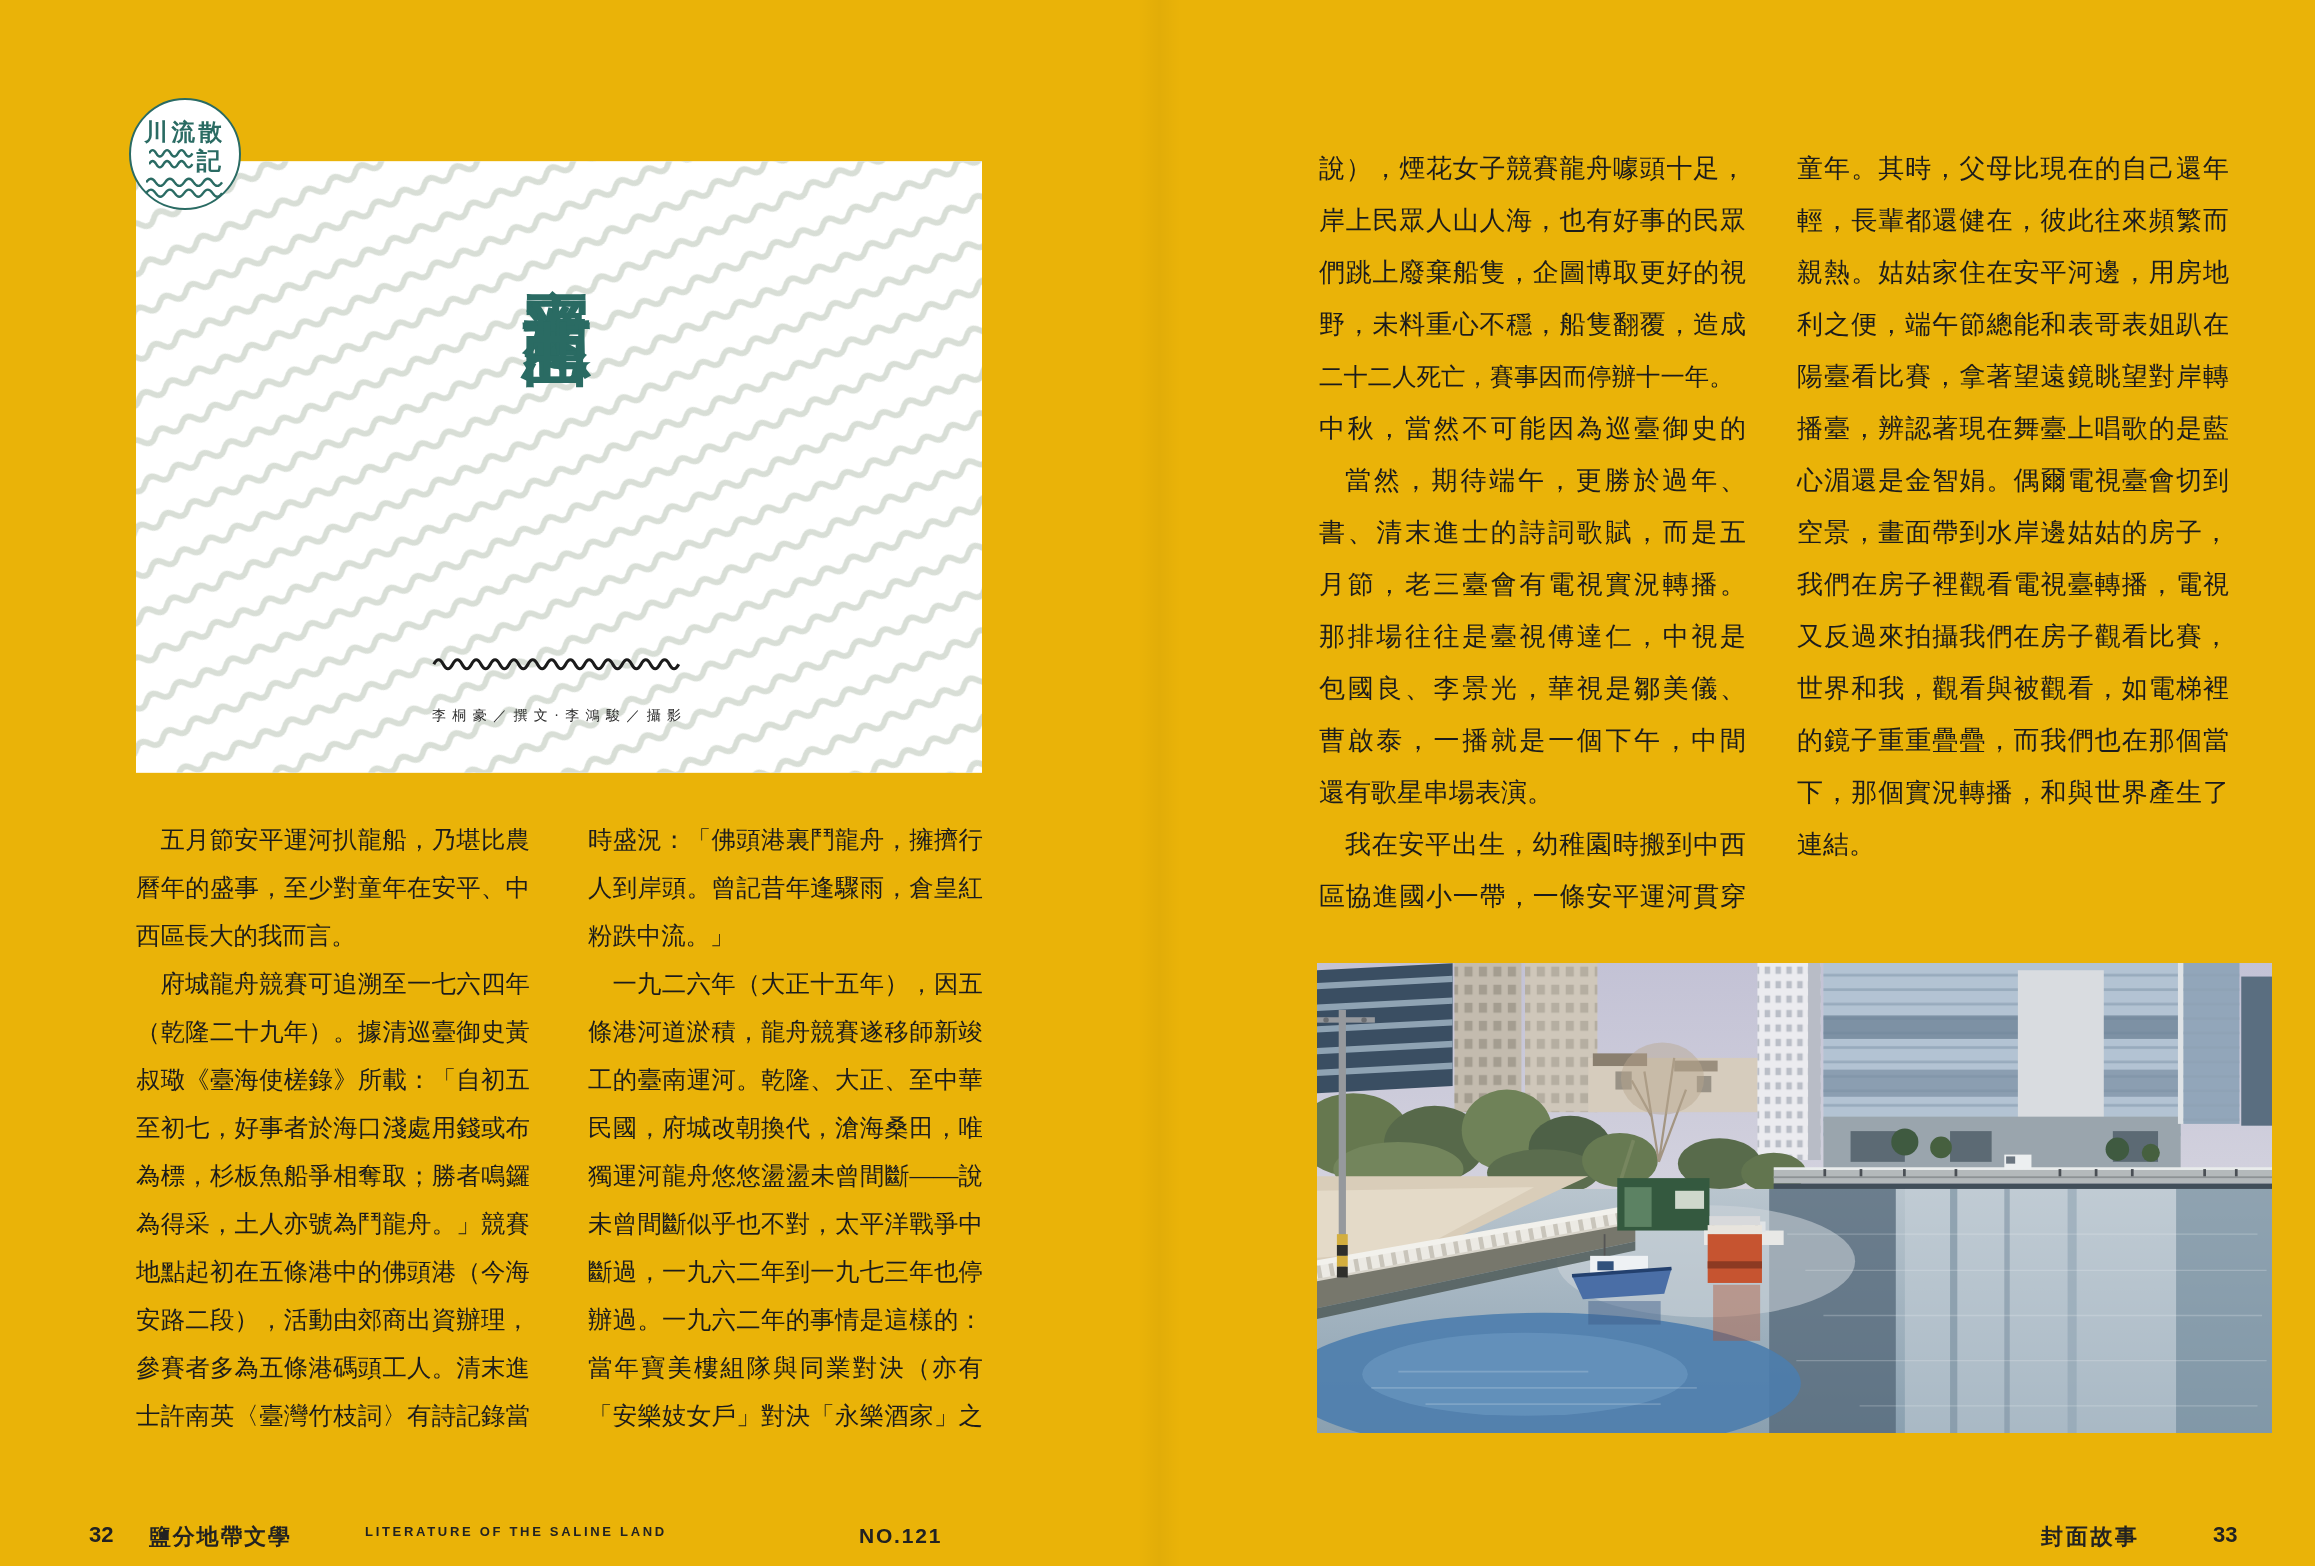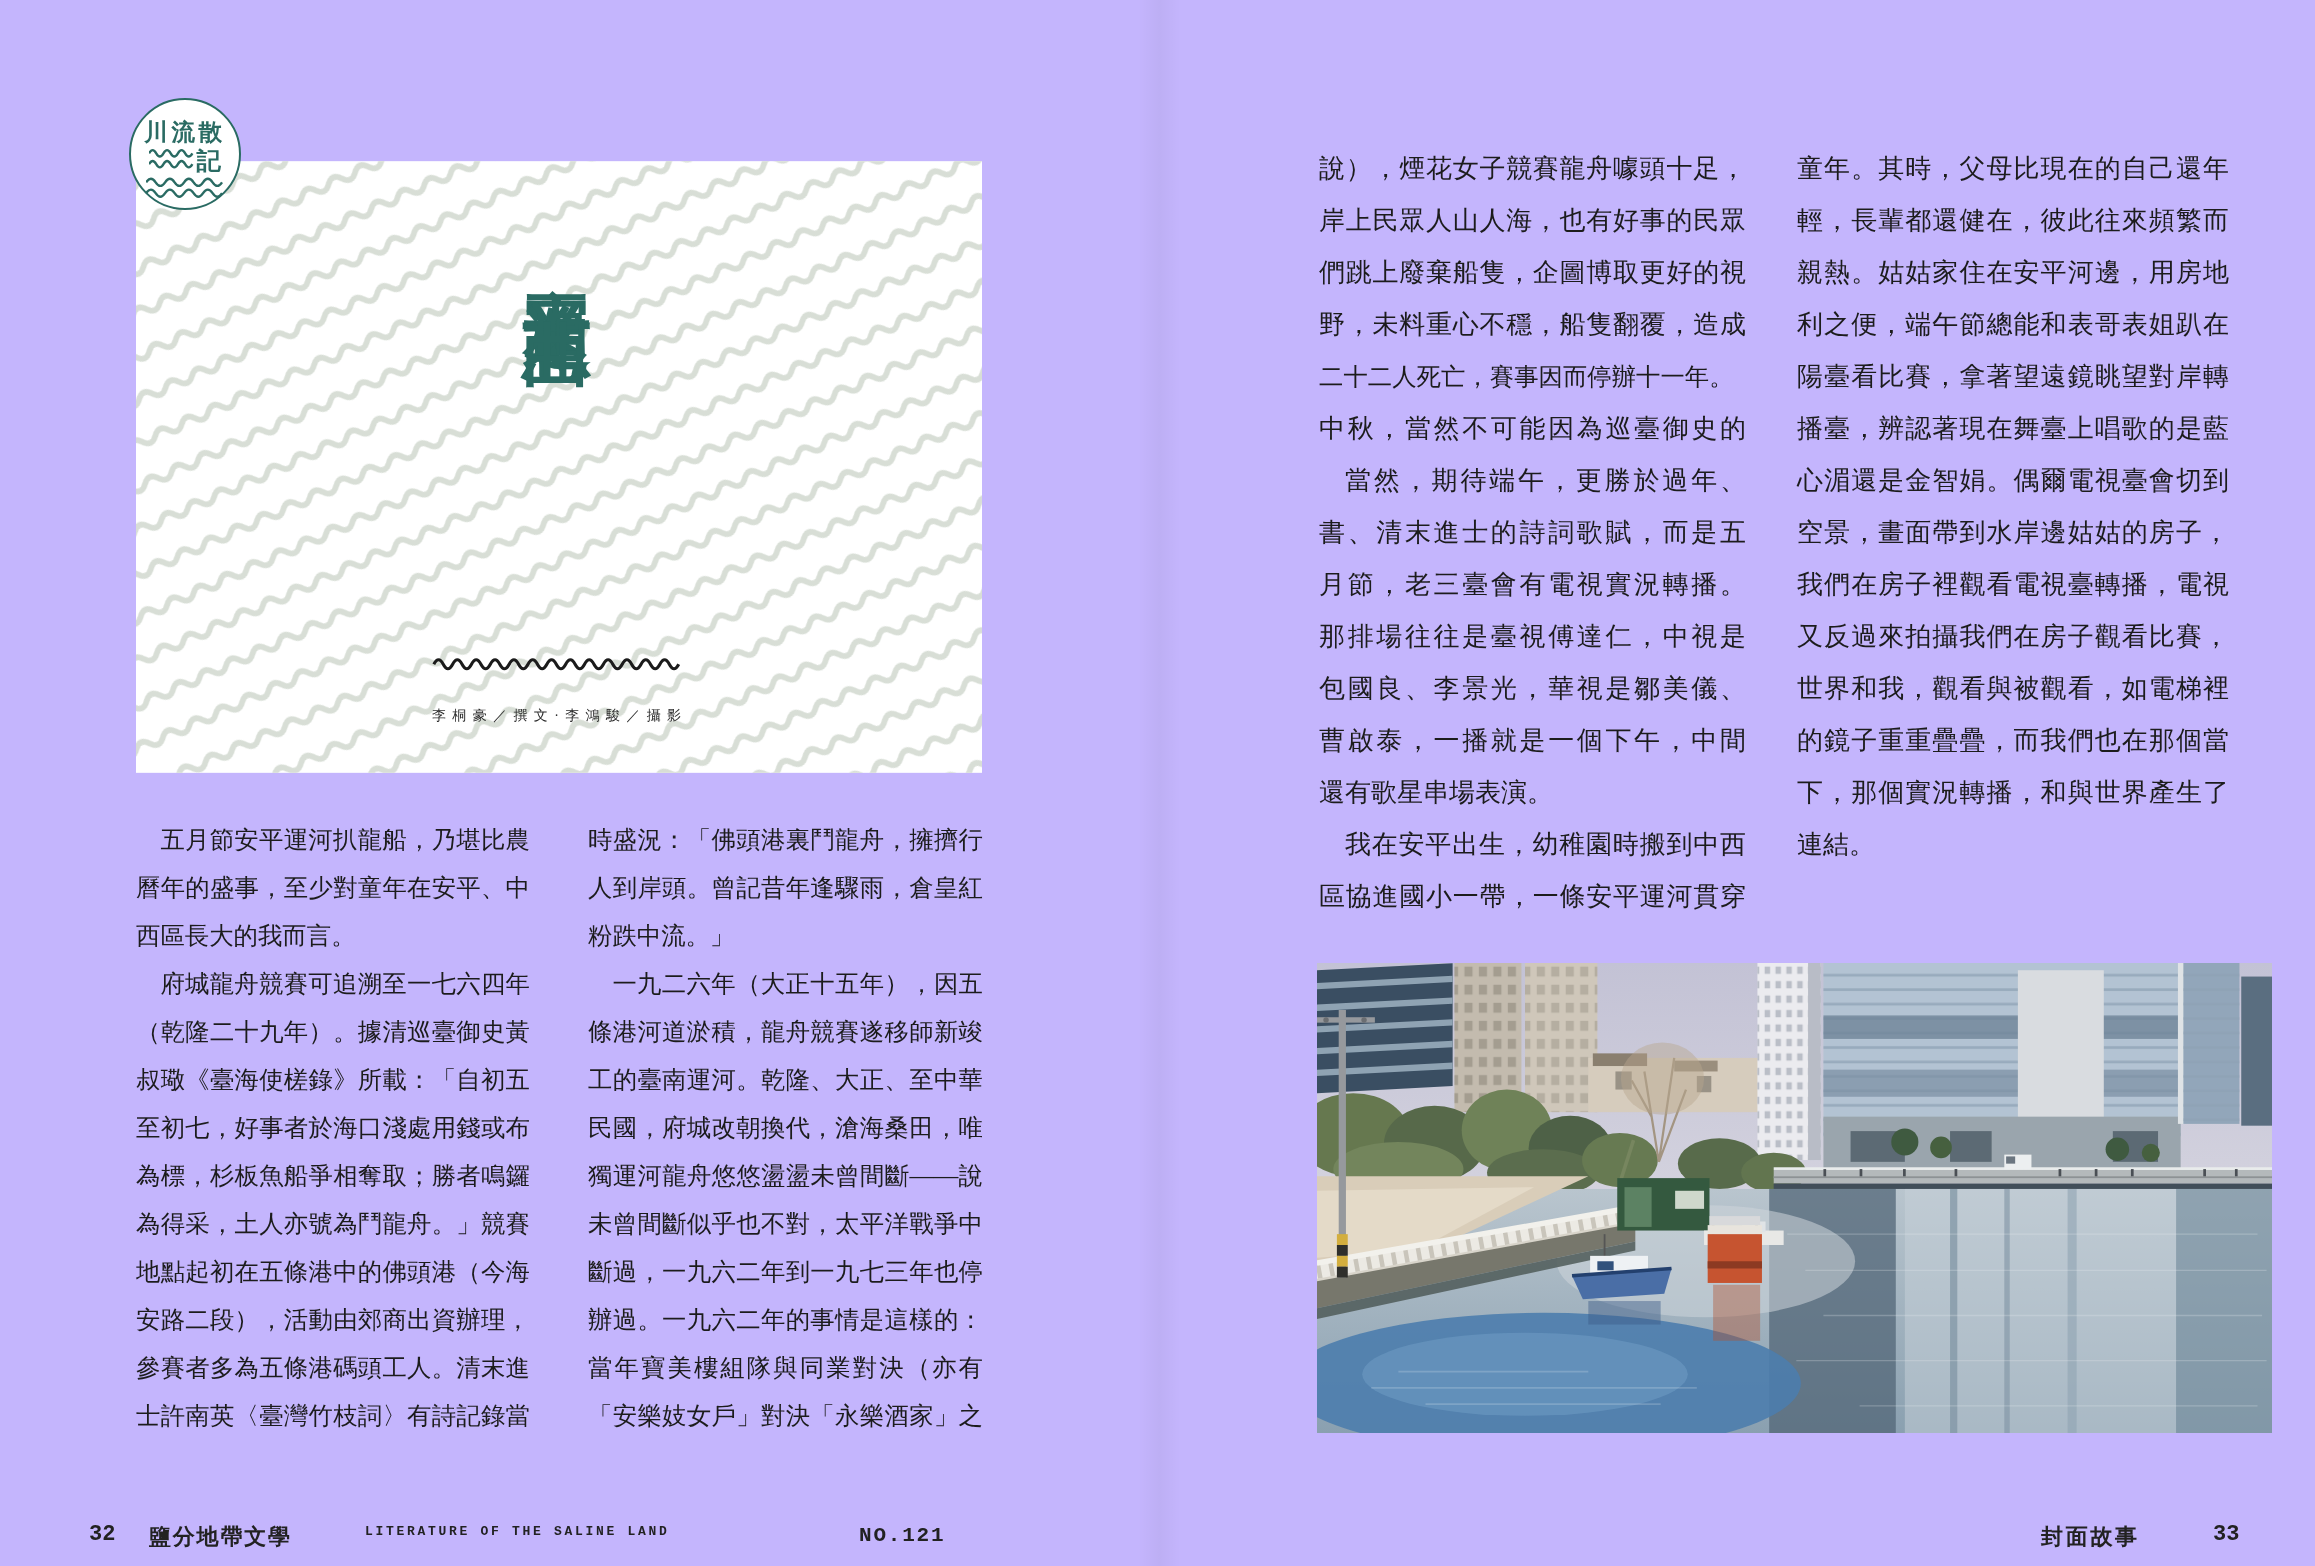--- a/index.html
+++ b/index.html
@@ -1,18 +1,18 @@
 <!DOCTYPE html>
 <html lang="zh-Hant" style="font-size:14.5px"><head>
 <meta charset="utf-8">
 <style>
   html,body{margin:0;padding:0;background:#e8e8e6;}
   #stage{
     position:relative;width:2316px;height:1567px;overflow:hidden;
-    background:#c4b5fd;color:#1d1d1d;
+    background:#eab308;color:#1d1d1d;
     font-family:"Liberation Serif","DejaVu Serif",serif;
   }
   
   .pattern-block{position:absolute;left:136px;top:161px;width:846px;height:612px;z-index:1;}
   .badge{
     position:absolute;left:129px;top:98px;width:112px;height:112px;box-sizing:border-box;
     border:2.7px solid #2a6b63;border-radius:50%;background:#ffffff;z-index:3;
   }
   .badge .b1{position:absolute;left:0;right:0;top:16.3px;text-align:center;
     font-size:23.5px;font-weight:600;letter-spacing:3.6px;color:#2a6b63;}
@@ -33,21 +33,21 @@
   .c-left{width:394px;font-size:24.4px;line-height:48px;}
   .c-right{width:427px;font-size:26px;line-height:52px;}
   .c-right2{width:432px;font-size:26px;line-height:52px;}
   .bodyline{text-align:justify;text-align-last:justify;}
   .bodyline.indent{text-indent:1em;}
   .bodyline.last{text-align-last:left;}
   .bodyline.squeeze{font-size:24.4px;}
   
   .photo{position:absolute;left:1317px;top:963px;width:955px;height:470px;z-index:2;}
   
-  .ft{position:absolute;top:1522px;z-index:2;font-family:Liberation Mono, monospace;font-weight:bold;color:#222;}
+  .ft{position:absolute;top:1522px;z-index:2;font-family:Liberation Sans, sans-serif;font-weight:bold;color:#222;}
   .ft-num{font-size:22px;}
   .ft-zh{font-size:22px;letter-spacing:1.8px;}
   .ft-en{font-size:13px;letter-spacing:2.7px;}
   .ft-no{font-size:21px;letter-spacing:1.8px;}
   .gutter{position:absolute;left:1138px;top:0;width:43px;height:1567px;z-index:0;
     background:linear-gradient(90deg,rgba(0,0,0,0) 0%,rgba(0,0,0,0.035) 50%,rgba(0,0,0,0) 100%);}
 </style>
 </head>
 <body>
 

